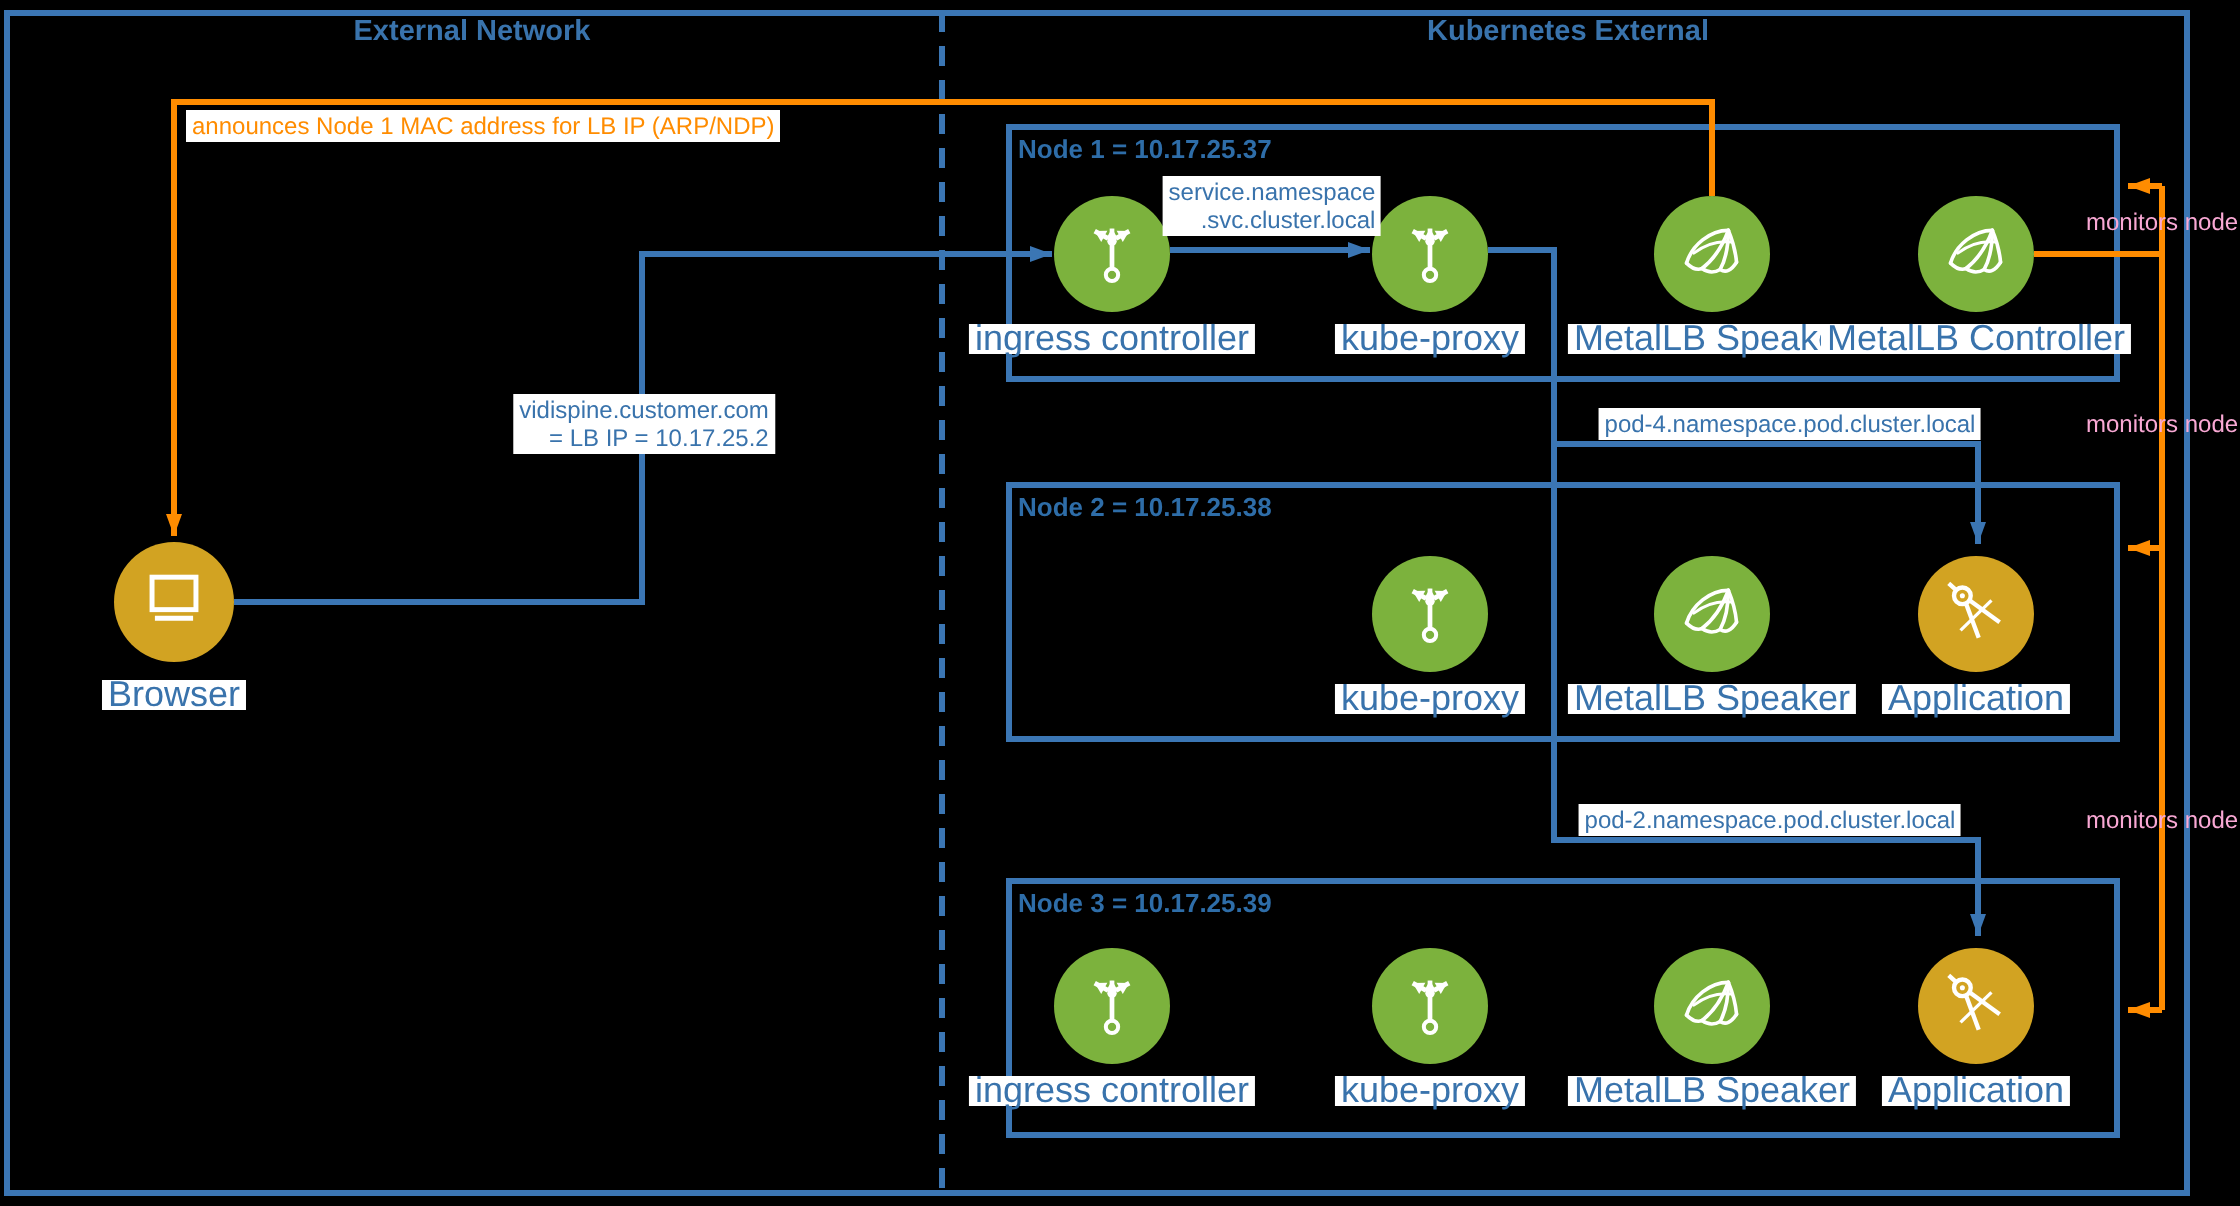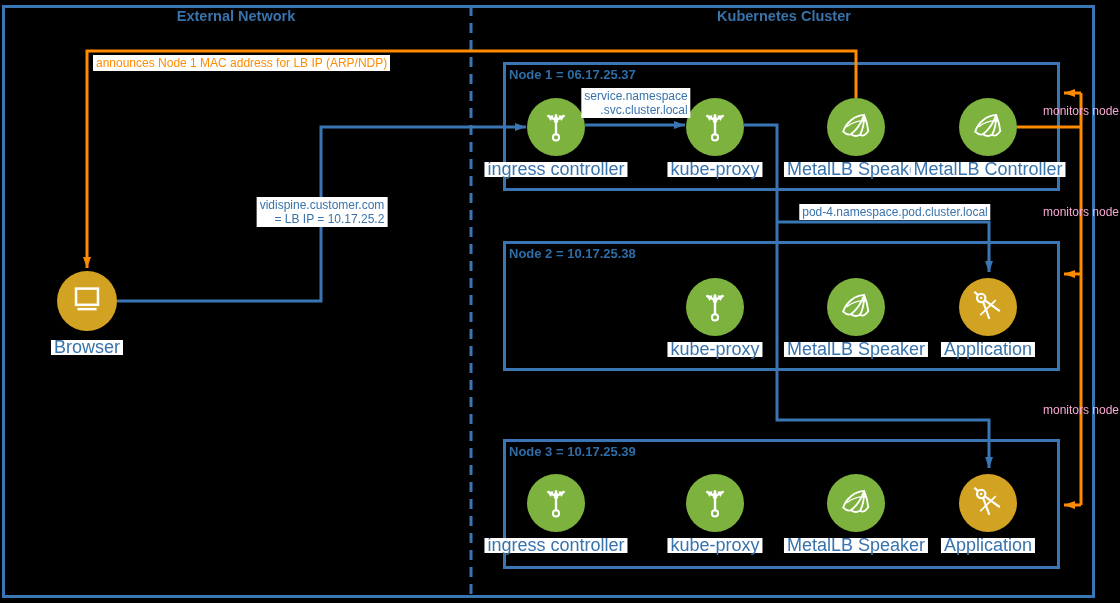--- a/index.html
+++ b/index.html
@@ -87,23 +87,23 @@
     <path d="M744,125 H777 V420 H989 V468" fill="none" stroke="#3B76B4" stroke-width="3" marker-end="url(#ab)"></path>
     <path d="M777,222 H989 V272" fill="none" stroke="#3B76B4" stroke-width="3" marker-end="url(#ab)"></path>
     <path d="M856,98 V51 H87 V268" fill="none" stroke="#FF8C00" stroke-width="3" marker-end="url(#ao)"></path>
     <path d="M1017,127 H1081 M1081,93 V505" fill="none" stroke="#FF8C00" stroke-width="3"></path>
     <path d="M1081,93 H1064" fill="none" stroke="#FF8C00" stroke-width="3" marker-end="url(#ao)"></path>
     <path d="M1081,274 H1064" fill="none" stroke="#FF8C00" stroke-width="3" marker-end="url(#ao)"></path>
     <path d="M1081,505 H1064" fill="none" stroke="#FF8C00" stroke-width="3" marker-end="url(#ao)"></path>
   </svg>
 
   <div class="region-title" style="left:236px">External Network</div>
-  <div class="region-title" style="left:784px">Kubernetes Cluster</div>
+  <div class="region-title" style="left:784px">Kubernetes External</div>
 
-  <div class="node-title" style="left:509px;top:67px">Node 1 = 06.17.25.37</div>
+  <div class="node-title" style="left:509px;top:67px">Node 1 = 10.17.25.37</div>
   <div class="node-title" style="left:509px;top:246px">Node 2 = 10.17.25.38</div>
   <div class="node-title" style="left:509px;top:444px">Node 3 = 10.17.25.39</div>
 
   <div class="comp gold big" style="left:57px;top:271px">
     <svg width="42" height="42">
         <use href="#icon-monitor"></use>
       </svg>
   </div>
   <div class="caption" style="left:87px;top:340px">Browser</div>
 
@@ -179,17 +179,18 @@
   <div class="edge-label orange" style="left:93px;top:55px">announces Node 1 MAC address for LB IP (ARP/NDP)</div>
   <div class="edge-label centered" style="left:322px;top:197px">
     <div>vidispine.customer.com</div>
     <div>= LB IP = 10.17.25.2</div>
   </div>
   <div class="edge-label centered" style="left:636px;top:88px">
     <div>service.namespace</div>
     <div>.svc.cluster.local</div>
   </div>
   <div class="edge-label centered" style="left:895px;top:204px">pod-4.namespace.pod.cluster.local</div>
+  <div class="edge-label centered" style="left:885px;top:402px">pod-2.namespace.pod.cluster.local</div>
   <div class="monitors" style="left:1043px;top:104px">monitors node</div>
   <div class="monitors" style="left:1043px;top:205px">monitors node</div>
   <div class="monitors" style="left:1043px;top:403px">monitors node</div>
 
 </div>
 
 </body></html>

